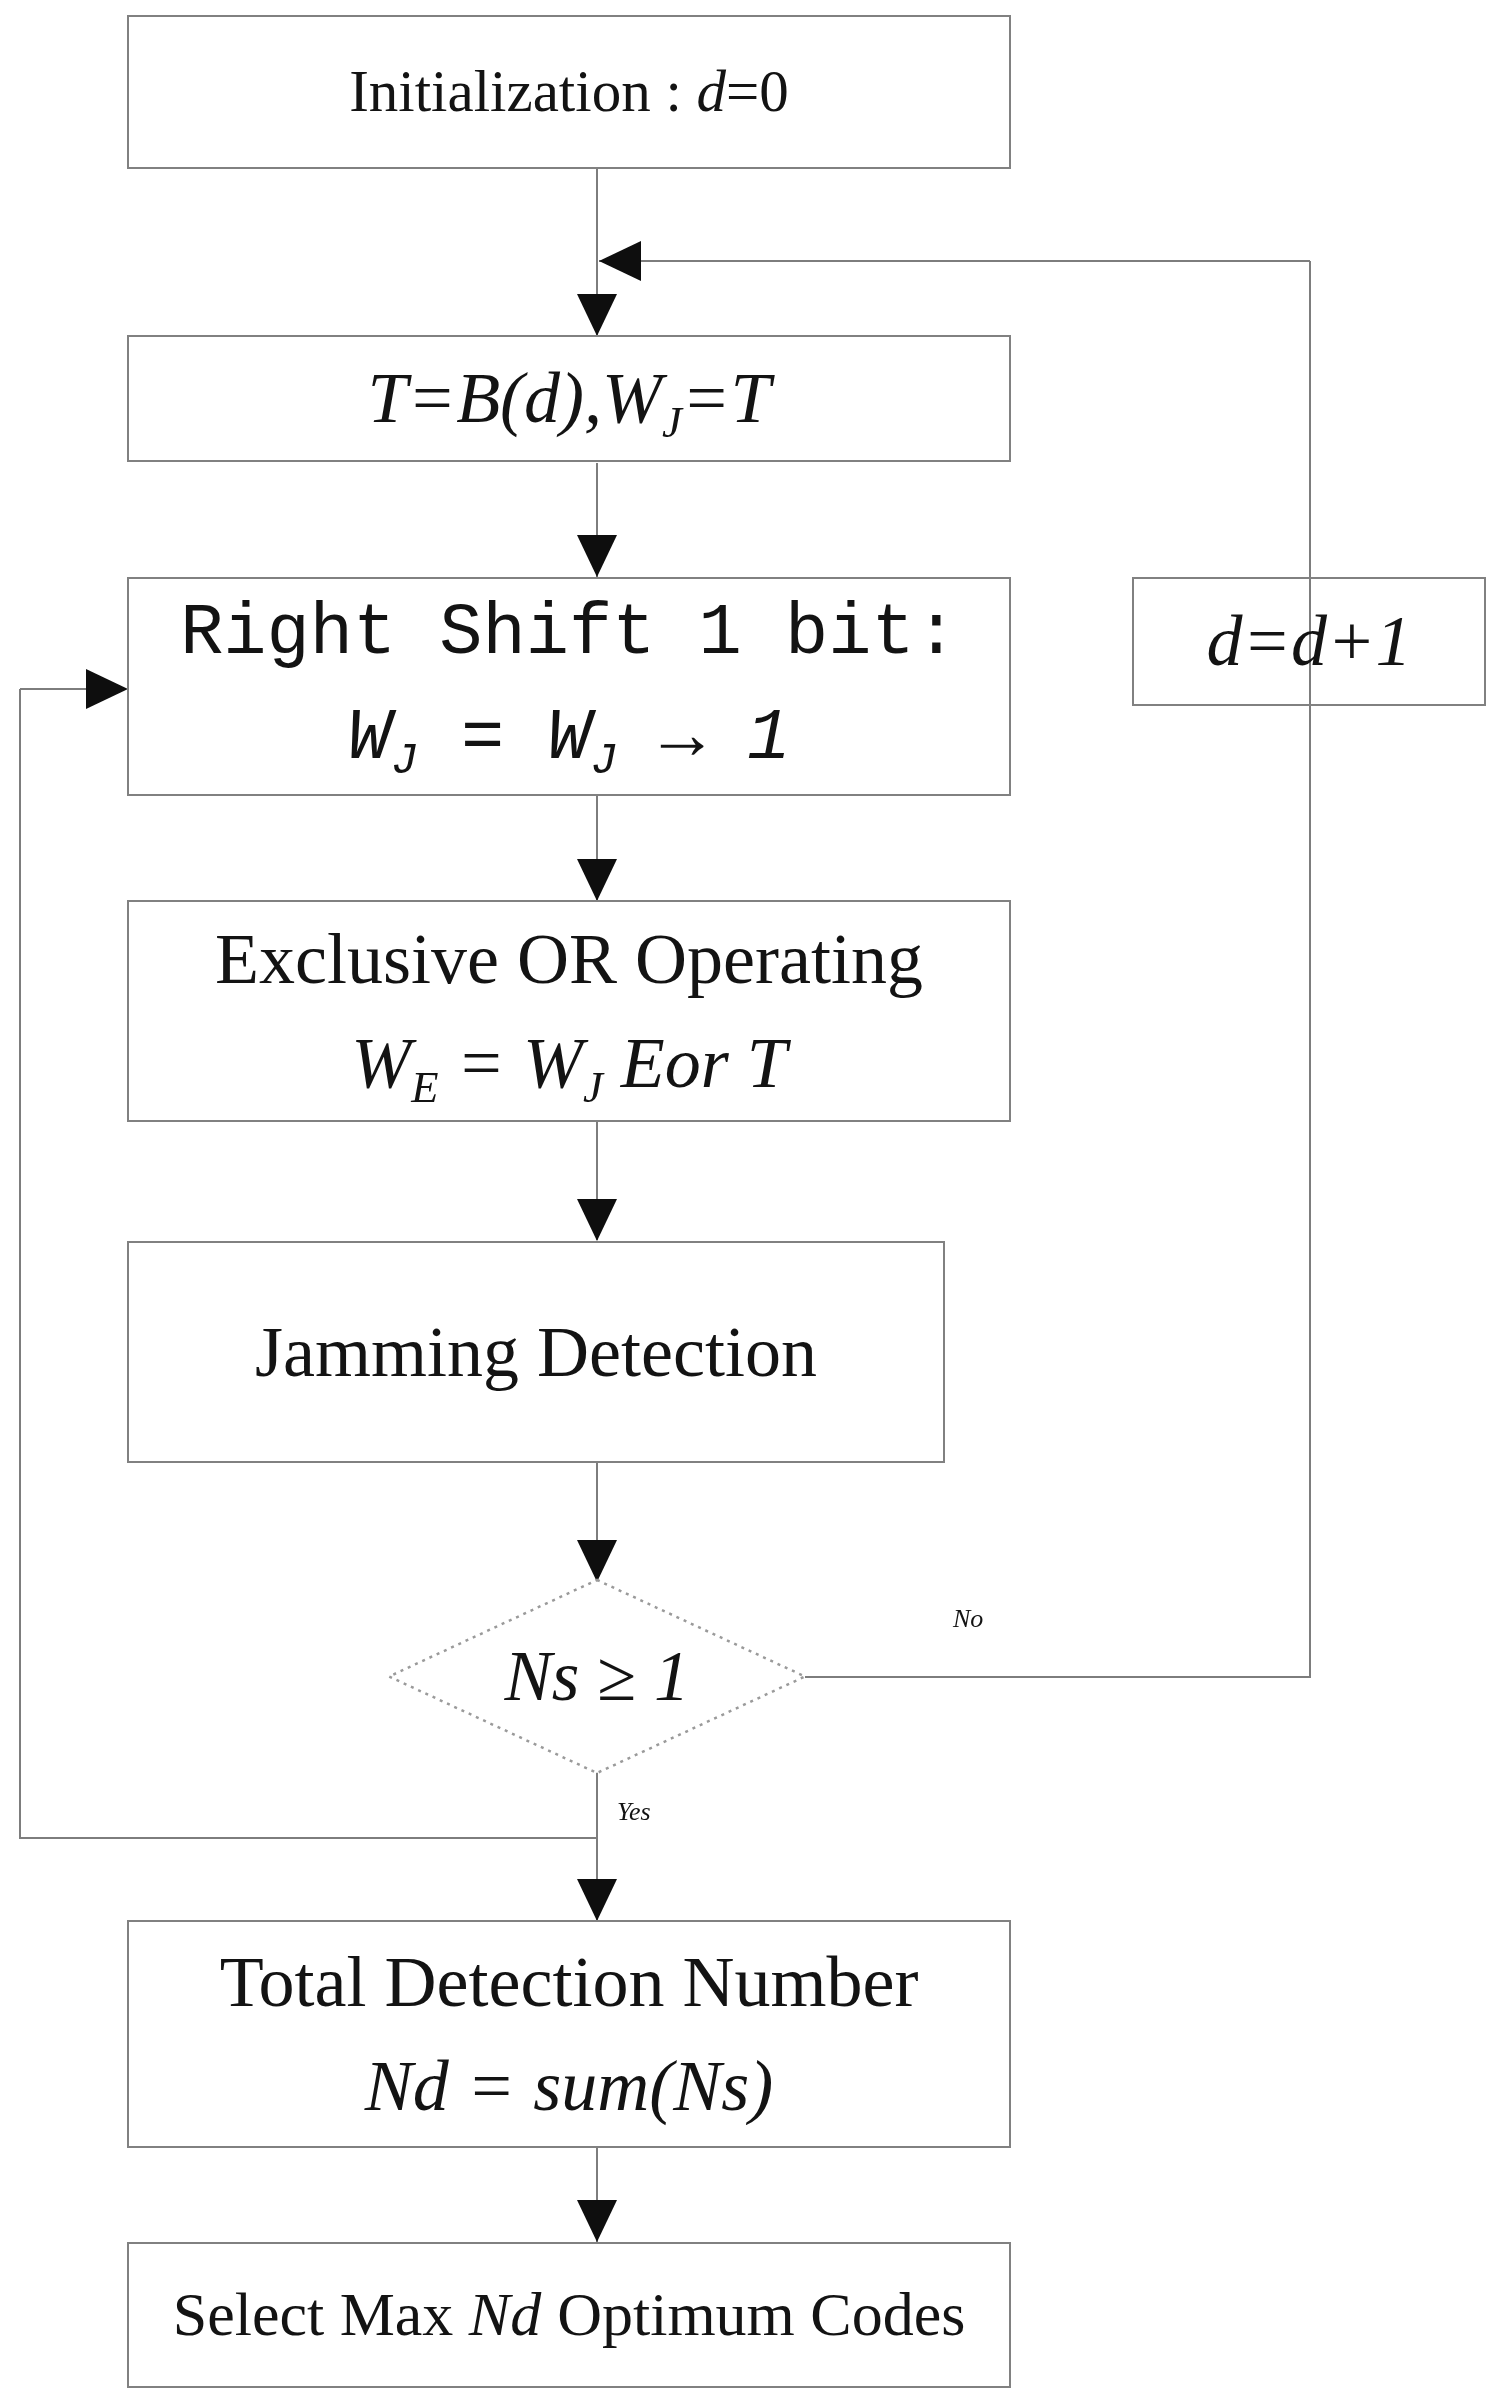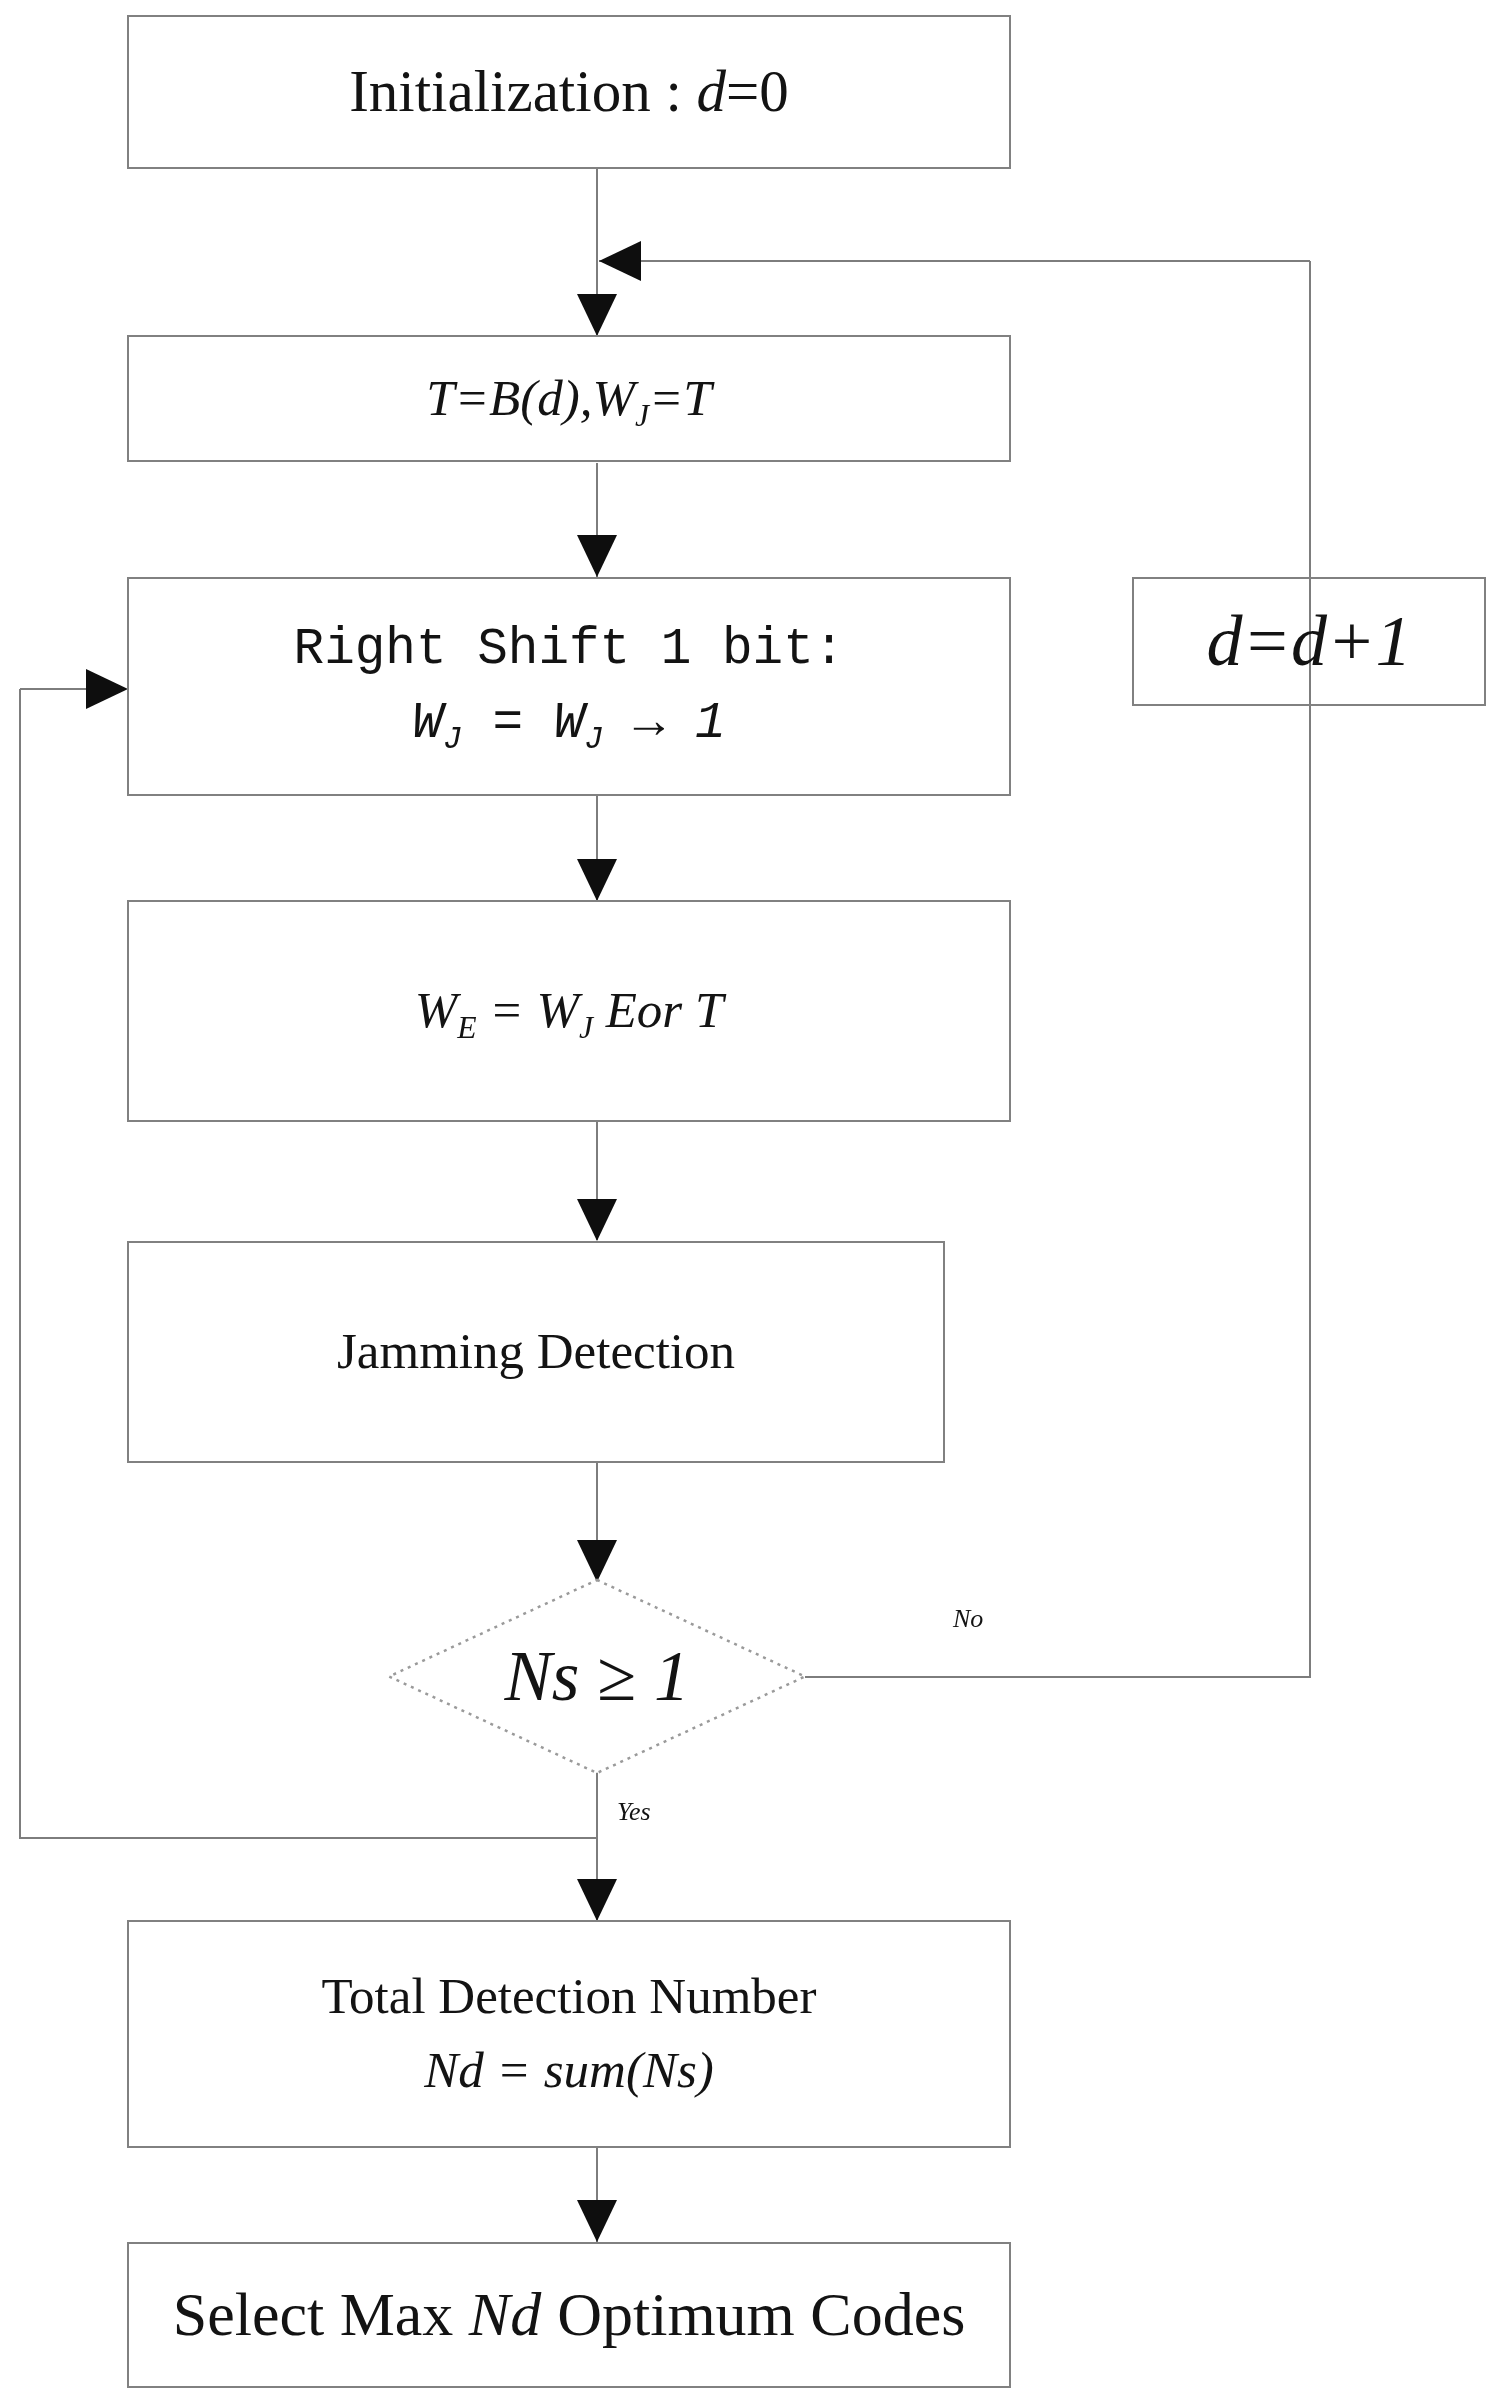--- a/index.html
+++ b/index.html
@@ -26,21 +26,21 @@
   .ah.down{border-left:20px solid transparent;border-right:20px solid transparent;border-top:42px solid var(--arrowhead);}
   .ah.left{border-top:20px solid transparent;border-bottom:20px solid transparent;border-right:42px solid var(--arrowhead);}
   .ah.right{border-top:20px solid transparent;border-bottom:20px solid transparent;border-left:42px solid var(--arrowhead);}
   
   .node{
     position:absolute;
     border:2px solid var(--node-border);
     background:transparent;
     display:flex;flex-direction:column;justify-content:center;align-items:center;
     text-align:center;
-    font-size:51px;line-height:1.45;
+    font-size:72px;line-height:1.45;
     box-sizing:border-box;
   }
   .node .tline{white-space:pre;}
   .it{font-style:italic;}
   sub{font-size:62%;line-height:0;}
   #n-init{left:127px;top:15px;width:884px;height:154px;font-size:59px;}
   #n-assign{left:127px;top:335px;width:884px;height:127px;}
   #n-shift{left:127px;top:577px;width:884px;height:219px;font-family:Liberation Mono, monospace;}
   #n-xor{left:127px;top:900px;width:884px;height:222px;}
   #n-detect{left:127px;top:1241px;width:818px;height:222px;}
@@ -93,20 +93,21 @@
       <div class="tline"><span>Initialization : </span><span class="it">d</span><span>=0</span></div>
     </div>
   <div class="node" id="n-assign">
       <div class="tline"><span class="it">T=B(d),W</span><sub class="it">J</sub><span class="it">=T</span></div>
     </div>
   <div class="node" id="n-shift">
       <div class="tline"><span>Right Shift 1 bit:</span></div>
       <div class="tline"><span class="it">W</span><sub class="it">J</sub><span class="it"> = W</span><sub class="it">J</sub><span> → </span><span class="it">1</span></div>
     </div>
   <div class="node" id="n-xor">
+      <div class="tline"><span>Exclusive OR Operating</span></div>
       <div class="tline"><span class="it">W</span><sub class="it">E</sub><span class="it"> = W</span><sub class="it">J</sub><span class="it"> Eor T</span></div>
     </div>
   <div class="node" id="n-detect">
       <div class="tline"><span>Jamming Detection</span></div>
     </div>
   <div class="node" id="n-total">
       <div class="tline"><span>Total Detection Number</span></div>
       <div class="tline"><span class="it">Nd</span><span class="it"> = sum(</span><span class="it">Ns</span><span class="it">)</span></div>
     </div>
   <div class="node" id="n-select">

